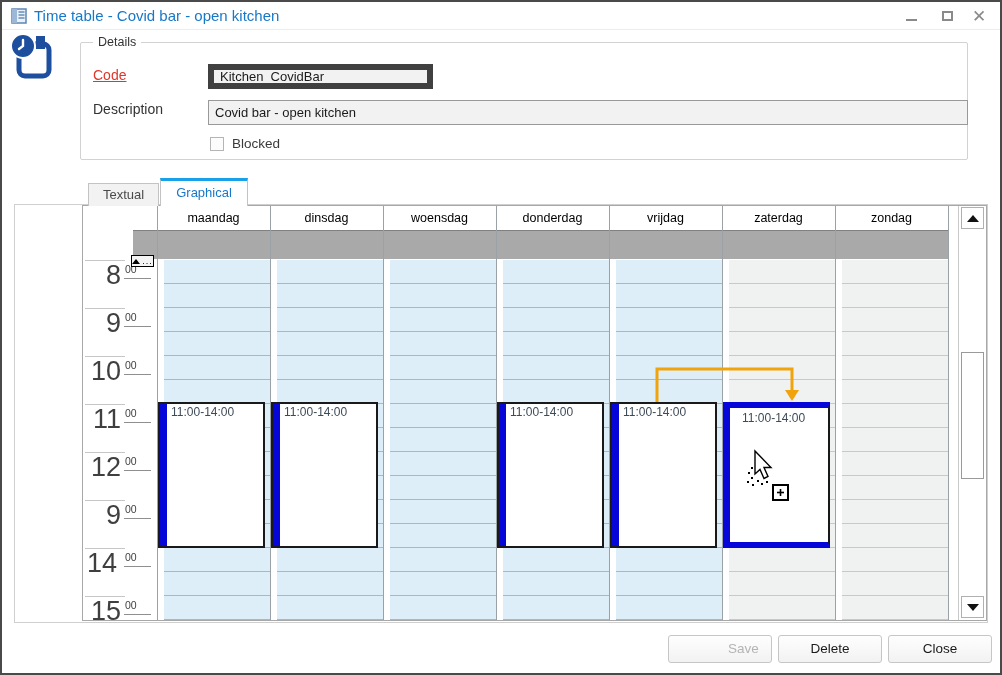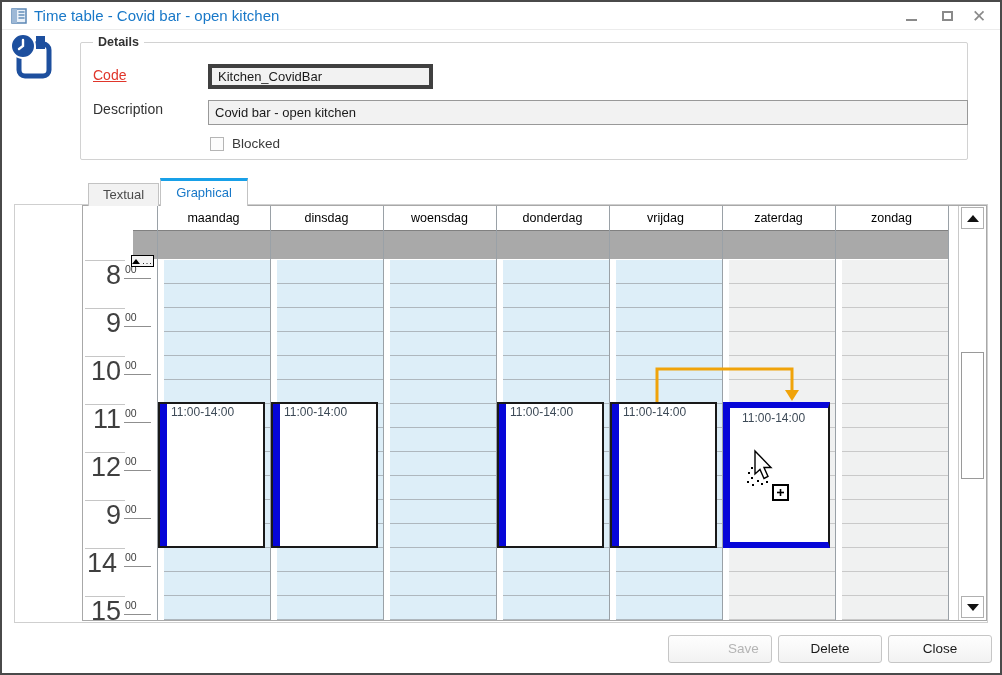--- a/index.html
+++ b/index.html
@@ -15,23 +15,23 @@
   #window-title { position:absolute; left:32px; top:5px; font-size:15px; color:#1878c8; white-space:nowrap; }
   .winctl { position:absolute; top:4px; width:22px; height:20px; display:flex; align-items:center; justify-content:center; cursor:default; }
   #btn-min  { right:78px; } #btn-max { right:42px; } #btn-close { right:10px; }
   #btn-min span { display:block; width:11px; height:2px; background:#8a8a8a; margin-top:8px; }
   #btn-max span { display:block; width:11px; height:10px; border:2px solid #8a8a8a; }
   #btn-close span { color:#8a8a8a; font-size:17px; line-height:17px; }
   
   #app-icon { position:absolute; left:8px; top:30px; width:46px; height:52px; }
   
   #details-group { position:absolute; left:78px; top:40px; width:888px; height:118px; border:1px solid #d2d2d2; border-radius:2px; }
-  #details-legend { position:absolute; left:12px; top:-8px; background:#fff; padding:0 5px; font-size:12.5px; color:#333;font-weight:bold; }
+  #details-legend { position:absolute; left:12px; top:-8px; background:#fff; padding:0 5px; font-size:12.5px; color:#333; }
   #code-label { position:absolute; left:12px; top:24px; font-size:14px; color:#e0362b; text-decoration:underline; cursor:pointer; }
-  #code-input { position:absolute; left:127px; top:21px; width:225px; height:25px; background:#f2f2f2; border:4px solid #404040; font-family:"Liberation Sans",sans-serif; font-size:13px; color:#1a1a1a; padding:0 6px; }
+  #code-input { position:absolute; left:127px; top:21px; width:225px; height:25px; background:#f2f2f2; border:6px solid #404040; font-family:"Liberation Sans",sans-serif; font-size:13px; color:#1a1a1a; padding:0 6px; }
   #desc-label { position:absolute; left:12px; top:58px; font-size:14px; color:#333; }
   #desc-input { position:absolute; left:127px; top:57px; width:760px; height:25px; background:#f2f2f2; border:1px solid #999; font-family:"Liberation Sans",sans-serif; font-size:13px; color:#1a1a1a; padding:0 6px; }
   #blocked-row { position:absolute; left:129px; top:93px; display:flex; align-items:center; }
   #blocked-box { width:14px; height:14px; border:1px solid #b5b5b5; background:#fcfcfc; }
   #blocked-label { margin-left:8px; font-size:13.5px; color:#3a3a3a; }
   
   #tabstrip { position:absolute; left:86px; top:176px; height:28px; z-index:5; display:flex; align-items:flex-end; }
   .tab { font-size:13px; text-align:center; cursor:pointer; }
   .tab.inactive { background:#f2f2f2; border:1px solid #c3c3c3; border-bottom:none; color:#4a4a4a; height:23px; line-height:22px; padding:0 14px; }
   .tab.active { background:#fff; border:1px solid #c3c3c3; border-bottom:none; border-top:3px solid #18a0e8; color:#1878c8; height:28px; line-height:24px; padding:0 15px; margin-left:1px; position:relative; z-index:6; }

